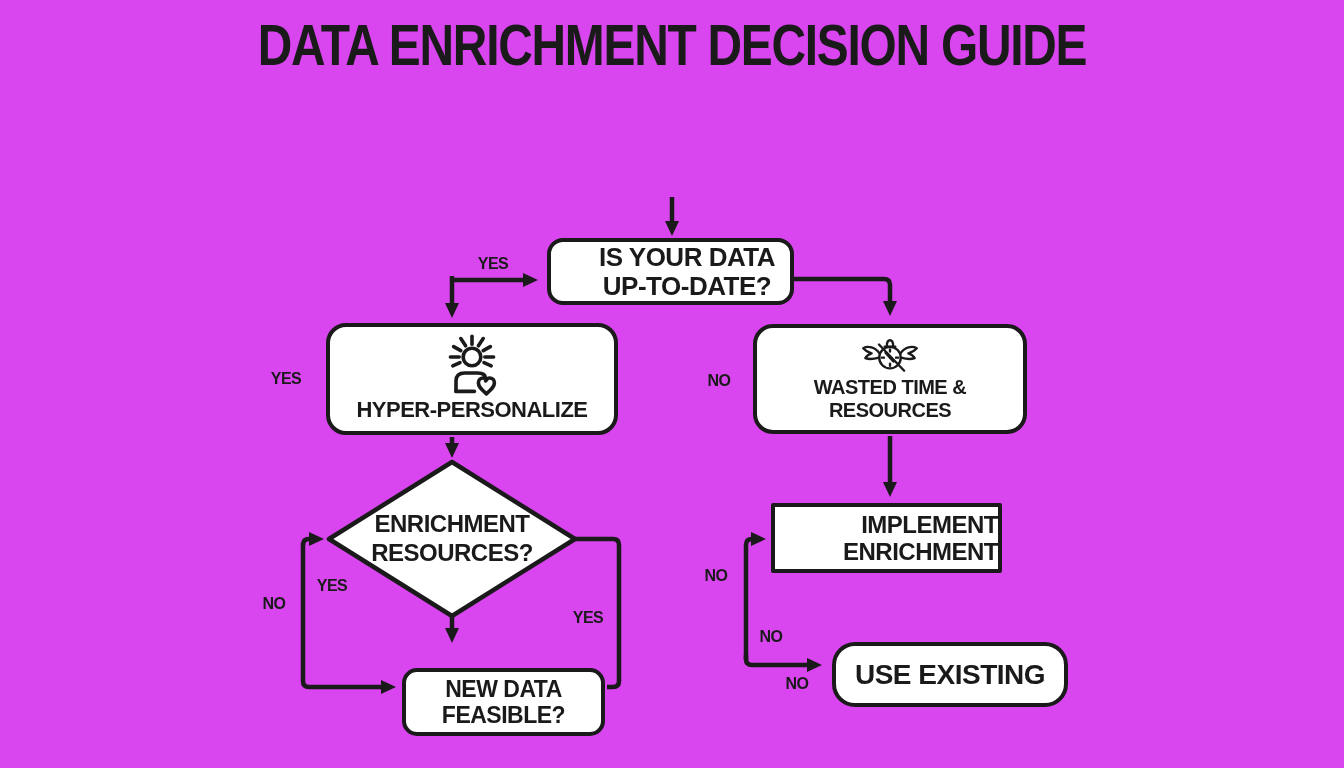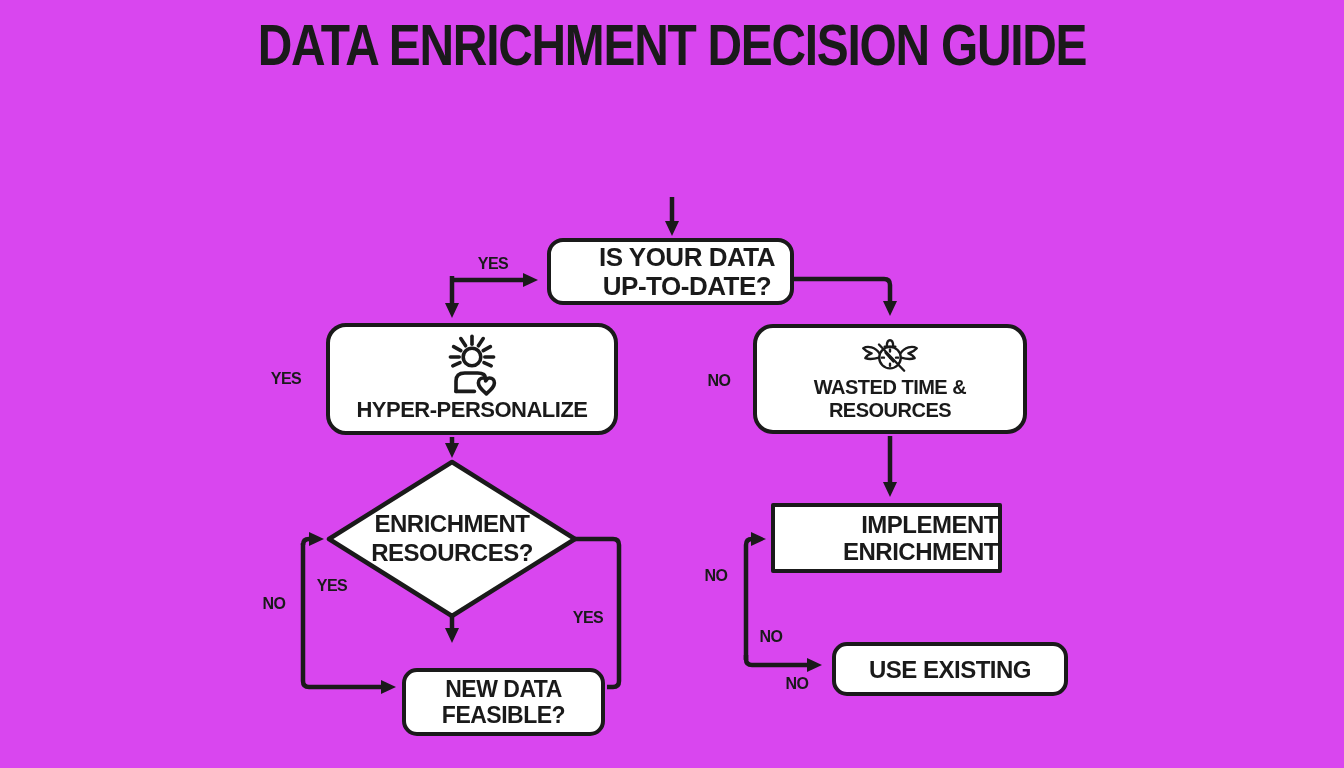--- a/index.html
+++ b/index.html
@@ -22,21 +22,21 @@
   }
   #node-start {
     left:622px; top:94px; width:100px; height:100px; border-radius:50%;
     border-width:5px; font-size:26px; letter-spacing:0;
   }
   #node-decision1 { left:547px; top:238px; width:247px; height:67px; border-radius:16px; font-size:26px; line-height:29px;padding-left:33px; }
   #node-hyper   { left:326px; top:323px; width:292px; height:112px; border-radius:20px; font-size:22px; padding:6px 4px 8px; justify-content:space-between; }
   #node-wasted  { left:753px; top:324px; width:274px; height:110px; border-radius:20px; font-size:20px; padding:6px 4px 8px; justify-content:space-between; }
   #node-newdata { left:402px; top:647px; width:203px; height:68px; border-radius:15px; font-size:23px; line-height:26px;margin-top:21px; }
   #node-implement { left:771px; top:503px; width:231px; height:70px; border-radius:2px; font-size:24px; line-height:27px;align-items:flex-end; }
-  #node-useexisting { left:832px; top:642px; width:236px; height:54px; border-radius:15px; font-size:24px; line-height:27px; }
+  #node-useexisting { left:832px; top:642px; width:236px; height:65px; border-radius:23px; font-size:28px; line-height:27px; }
   .diamond-label {
     position:absolute; left:351px; top:509px; width:202px; text-align:center;
     font-weight:700; font-size:24px; line-height:29px; letter-spacing:-0.5px;
   }
   .edge-label {
     position:absolute; transform:translate(-50%,-50%);
     font-weight:700; font-size:16px; letter-spacing:-0.5px; white-space:nowrap;
   }
   .node .icon { display:block; }
   .node .icon path, .node .icon circle, .node .icon line {

